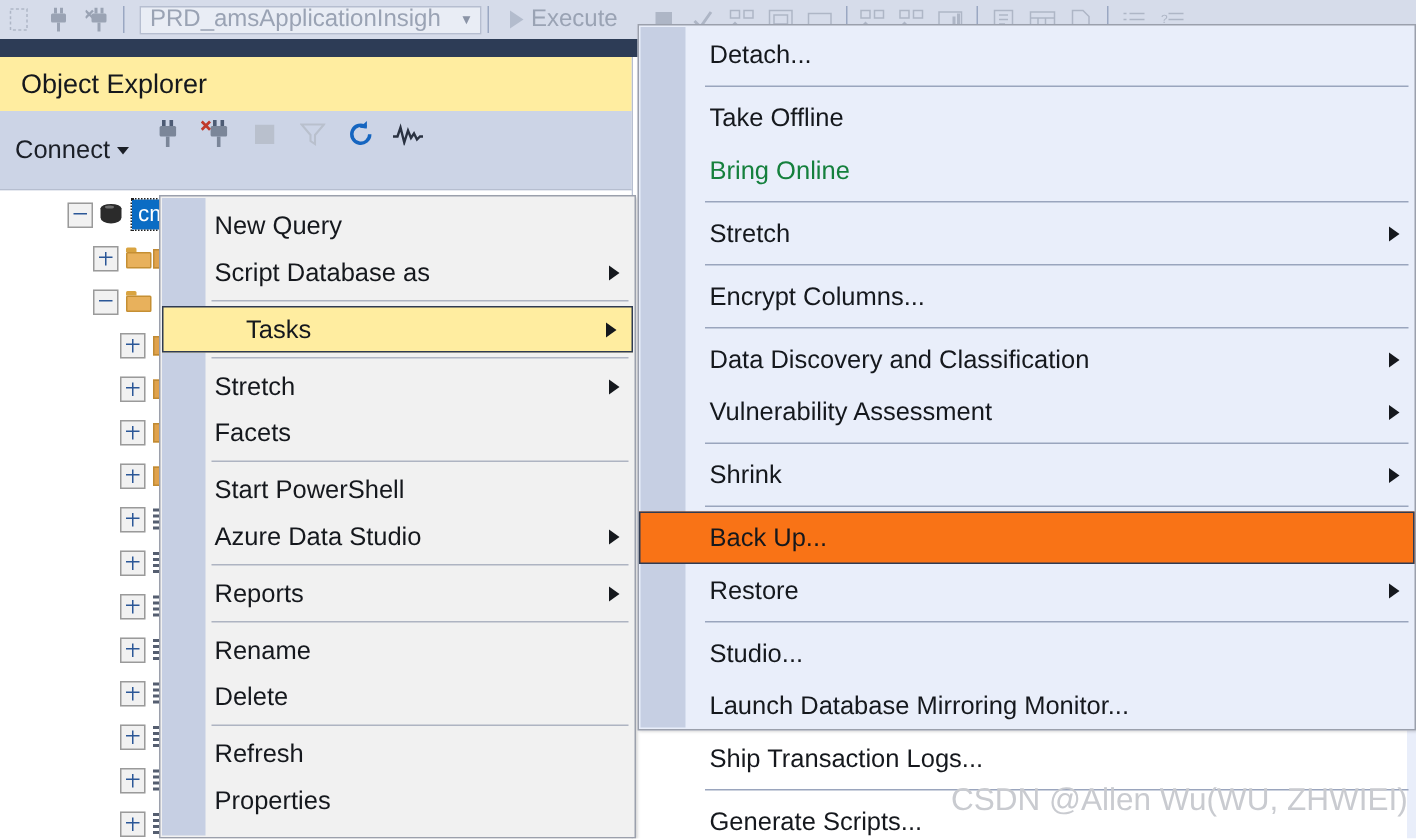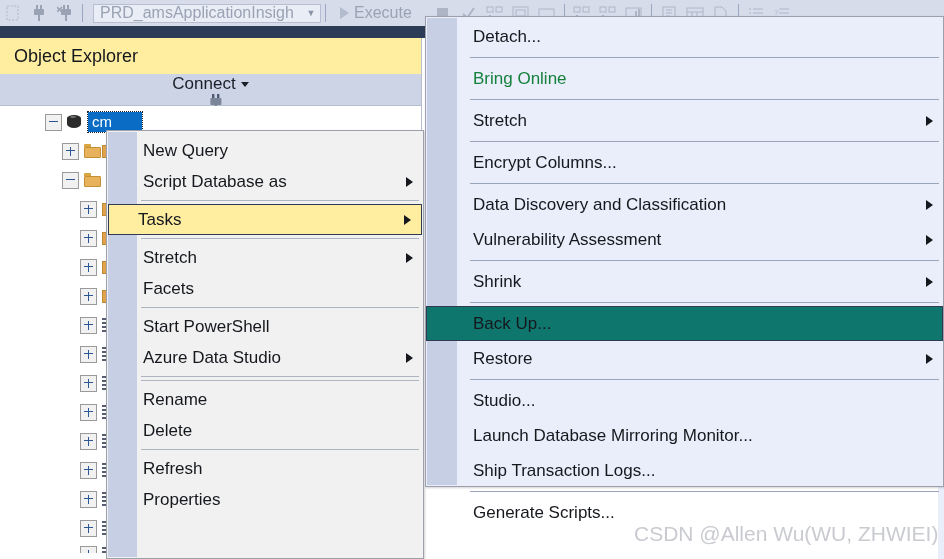--- a/index.html
+++ b/index.html
@@ -50,22 +50,22 @@
   #oe-pane{
     position:absolute;left:0;top:38px;width:422px;height:521px;
     background:#ffffff;border-right:1px solid #b6bed0;box-sizing:border-box;
   }
   #oe-title{
     height:36px;background:#ffeda0;display:flex;align-items:center;
     padding-left:14px;box-sizing:border-box;
   }
   #oe-title-text{font-size:18px;color:#15181d;}
   #oe-toolbar{
-    height:32px;background:#ccd4e6;display:flex;align-items:center;
-    padding-left:10px;box-sizing:border-box;border-bottom:1px solid #b6bed0;flex-direction:column;
+    height:53px;background:#ccd4e6;display:flex;
+    padding-left:10px;box-sizing:border-box;border-bottom:1px solid #b6bed0;
   }
   .oe-connect{display:flex;align-items:center;gap:5px;margin-right:10px;cursor:default;}
   .oe-connect-label{font-size:17px;color:#1b1f27;}
   .caret-dn{
     width:0;height:0;border-top:5px solid #1b1f27;
     border-left:4px solid transparent;border-right:4px solid transparent;
   }
   .oe-btn{
     width:32px;height:30px;display:flex;align-items:center;justify-content:center;
   }
@@ -121,40 +121,40 @@
   }
   .mi.disabled .mtext{color:#15803d;}
   .mi .arrow{
     position:absolute;right:10px;top:50%;margin-top:-5px;
     width:0;height:0;border-left:7px solid #15181d;
     border-top:5px solid transparent;border-bottom:5px solid transparent;z-index:2;
   }
   .mi.hl{
     background:#ffeda0;border:1px solid #2f3b52;
   }
-  .mi.hl .mtext{padding-left:29px;}
+  .mi.hl .mtext{padding-left:55px;}
   .msep{height:1px;margin:3px 4px 3px 34px;background:#aeb4c2;}
 
   
   #menu-left{
     left:106px;top:130px;width:318px;height:429px;background:#f1f1f1;
   }
   #menu-left .menu-gutter{background:#c6cfe3;}
   #menu-left .mi.hl{margin:0 1px;}
 
   
   #menu-right{
     left:425px;top:16px;width:519px;height:471px;background:#e9eefa;
     border:1px solid #9ba0ac;
   }
   #menu-right .menu-gutter{background:#c6cfe3;width:30px;}
   #menu-right .mi{height:35px;}
   #menu-right .mi .mtext{padding-left:47px;font-size:17px;}
   #menu-right .msep{margin:3px 4px 3px 44px;background:#9aa5bd;}
-  #menu-right .mi.hl{border:1px solid #2f3b52;background:#0f766e;}
+  #menu-right .mi.hl{border:1px solid #2f3b52;background:#f97316;}
   #menu-right .mi.hl .mtext{padding-left:46px;}
 
   
   #watermark{
     position:absolute;left:634px;top:522px;
     font-size:21px;color:#c9cbd0;white-space:nowrap;
     font-family:"Liberation Sans","DejaVu Sans",sans-serif;
     pointer-events:none;
   }
   
@@ -525,20 +525,24 @@
       </div>
       <div class="msep"></div>
       <div class="mi">
         <span class="mtext">Start PowerShell</span>
       </div>
       <div class="mi">
         <span class="mtext">Azure Data Studio</span>
         <span class="arrow"></span>
       </div>
       <div class="msep"></div>
+      <div class="mi">
+        <span class="mtext">Reports</span>
+        <span class="arrow"></span>
+      </div>
       <div class="msep"></div>
       <div class="mi">
         <span class="mtext">Rename</span>
       </div>
       <div class="mi">
         <span class="mtext">Delete</span>
       </div>
       <div class="msep"></div>
       <div class="mi">
         <span class="mtext">Refresh</span>
@@ -549,20 +553,23 @@
     </div>
 </div>
 
 <div class="menu" id="menu-right">
   <div class="menu-gutter"></div>
   <div id="menu-right-items" style="position:relative;padding-top:2px;">
       <div class="mi">
         <span class="mtext">Detach...</span>
       </div>
       <div class="msep"></div>
+      <div class="mi">
+        <span class="mtext">Take Offline</span>
+      </div>
       <div class="mi disabled">
         <span class="mtext">Bring Online</span>
       </div>
       <div class="msep"></div>
       <div class="mi">
         <span class="mtext">Stretch</span>
         <span class="arrow"></span>
       </div>
       <div class="msep"></div>
       <div class="mi">

